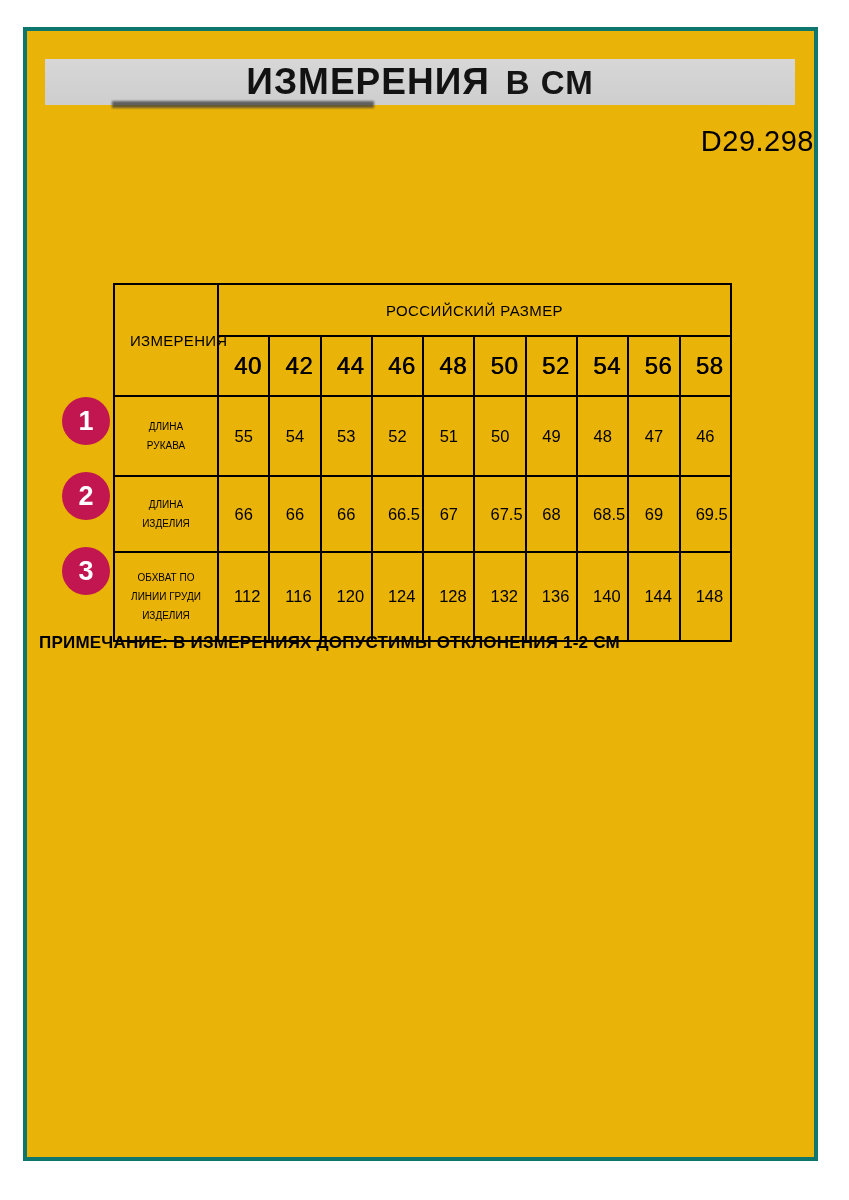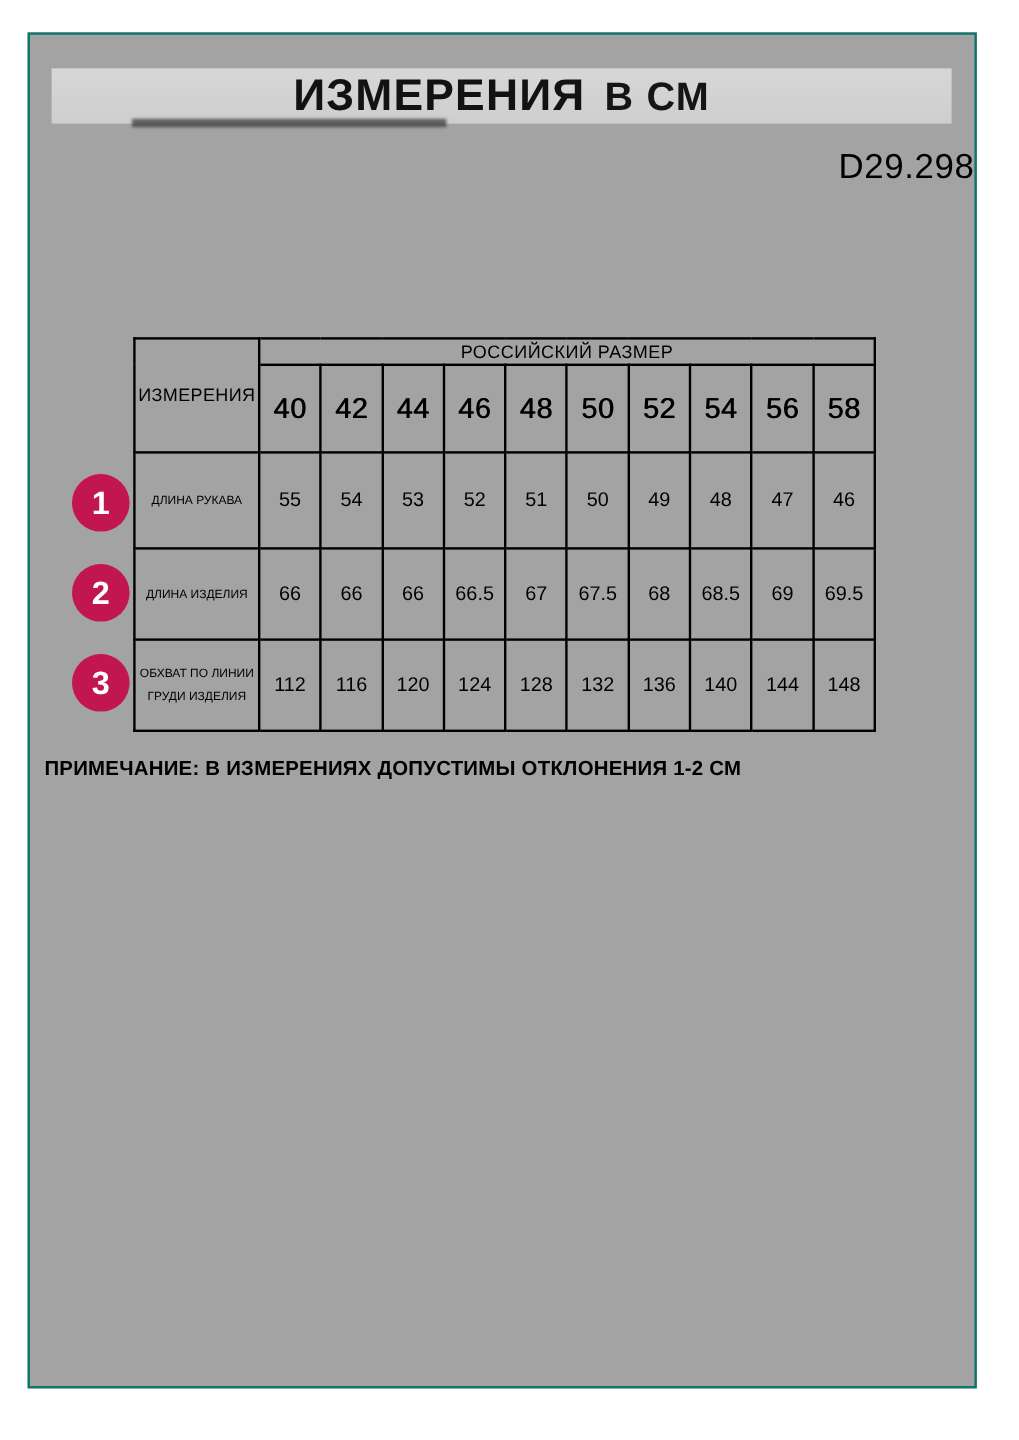--- a/index.html
+++ b/index.html
@@ -7,22 +7,22 @@
     width:849px; height:1200px;
     background:#ffffff;
     font-family:"Liberation Sans", sans-serif;
     color:#000;
     position:relative;
     overflow:hidden;
   }
   .frame {
     position:absolute; left:23px; top:27px;
     width:787px; height:1126px;
-    border:2px solid #0f766e;
-    background:#a3a3a3;
+    border:4px solid #0f766e;
+    background:#eab308;
   }
   .title-bar {
     position:absolute; left:18px; top:28px;
     width:750px; height:46px;
     background:linear-gradient(#d7d7d7, #cecece);
     display:flex; align-items:baseline; justify-content:center;
     gap:16px;
   }
   .title-main {
     font-size:37px; font-weight:bold; letter-spacing:1px;
@@ -53,29 +53,29 @@
     text-align:center; font-size:19.5px; line-height:23px;
     white-space:pre-line;
   }
   table.size-table {
     position:absolute; left:86px; top:252px;
     width:619px; border-collapse:collapse; table-layout:fixed;
   }
   .size-table td, .size-table th {
     border:2px solid #000;
     text-align:center; vertical-align:middle;
-    padding:0; font-weight:400;
+    padding:15px; font-weight:400;
   }
   .measure-head { font-size:15px; letter-spacing:0.3px; }
   .group-head   { font-size:15px; letter-spacing:0.4px; height:20px; }
   .size-head    { font-size:24px; font-weight:bold; letter-spacing:0.5px;
                   text-shadow:0.6px 0 0 #000; }
   .row-label    { font-size:10px; line-height:19px; padding:0 4px; }
   .value-cell   { font-size:16.5px; }
-  tr.hdr2-row  { height:73px; }
+  tr.hdr2-row  { height:60px; }
   tr.data-row1 { height:80px; }
   tr.data-row2 { height:76px; }
   tr.data-row3 { height:76px; }
   .badge {
     position:absolute; left:35px;
     width:48px; height:48px; border-radius:50%;
     background:#c1164f;
     color:#fff; font-size:27px; font-weight:bold;
     display:flex; align-items:center; justify-content:center;
   }

